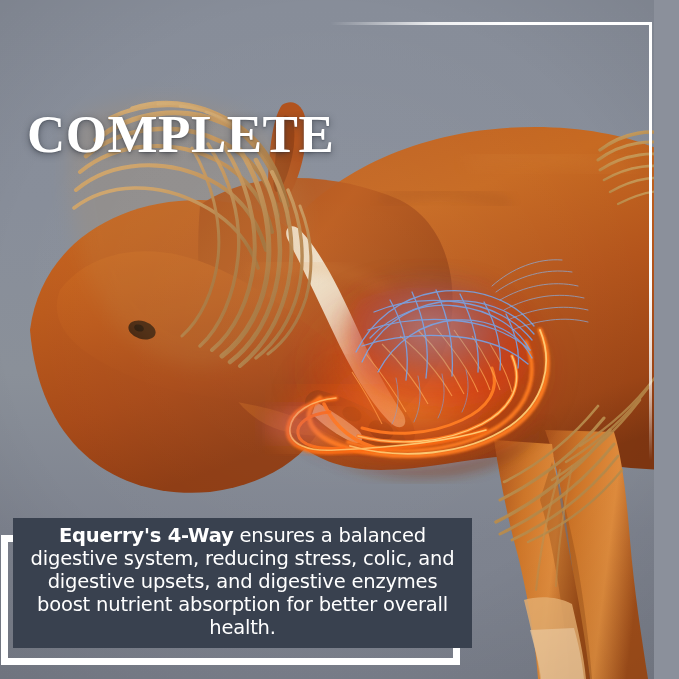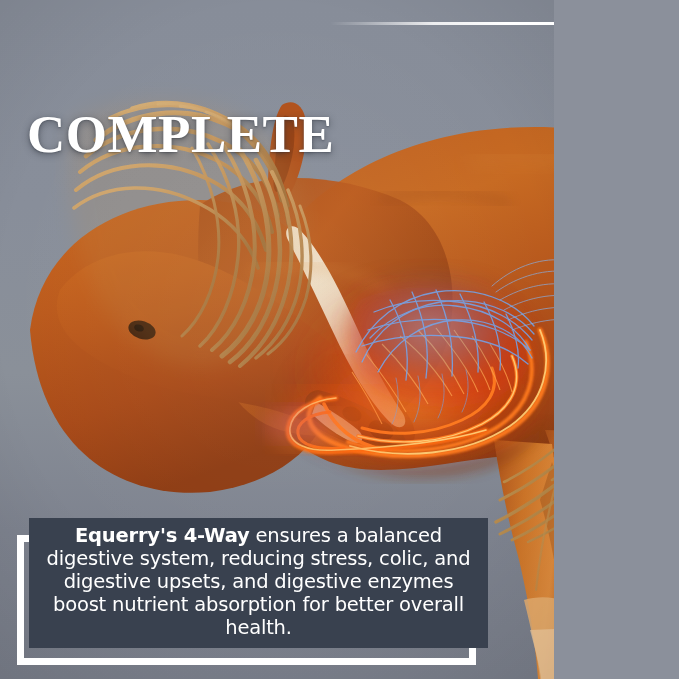--- a/index.html
+++ b/index.html
@@ -5,21 +5,21 @@
   * { margin:0; padding:0; box-sizing:border-box; }
   html,body { width:679px; height:679px; }
   body {
     font-family:"Liberation Sans", sans-serif;
     background:#8b909b;
     overflow:hidden;
   }
 
   #stage {
     position:relative;
-    width:554px; height:679px;
+    width:654px; height:679px;
     overflow:hidden;
     background:#888d99;
     padding-left:8px;
   }
 
   
   .bg-sky {
     position:absolute; inset:0;
     background:
       linear-gradient(180deg,
@@ -79,21 +79,21 @@
     letter-spacing:0.5px;
     text-shadow:0 2px 7px rgba(40,45,55,0.55), 0 1px 2px rgba(30,35,45,0.35);
     white-space:pre;
   }
   .headline .l1 { display:block; }
   .headline .l2 { display:block; }
 
   
   .caption-wrap {
     position:absolute;
-    left:17px; top:515px;
+    left:1px; top:515px;
     width:472px; height:150px;
   }
   .caption-frame {
     position:absolute;
     left:0px; top:20px;
     width:459px; height:130px;
     border:7px solid #ffffff;
     background:transparent;
   }
   .caption-box {

